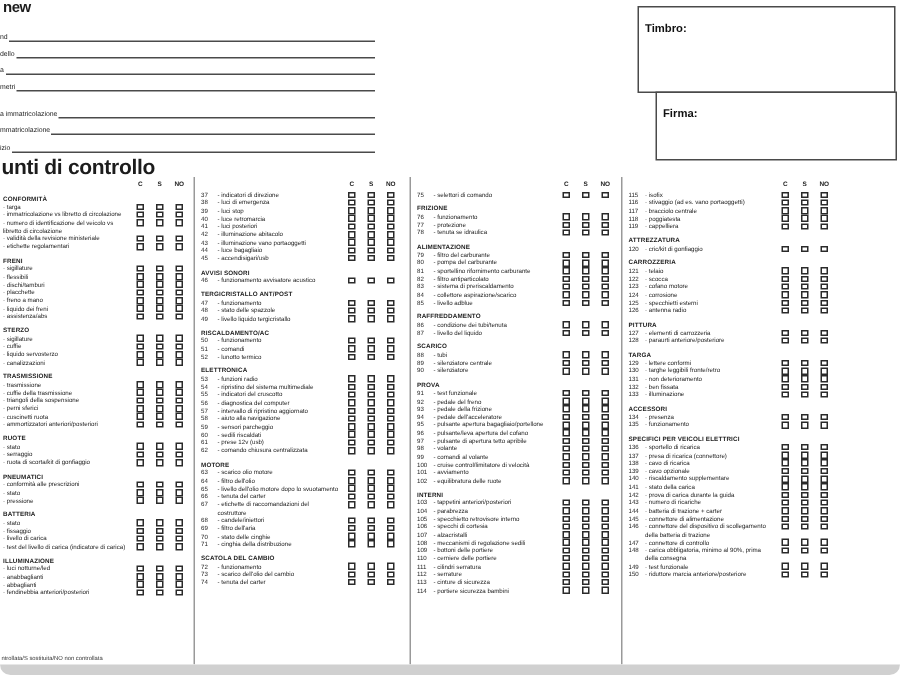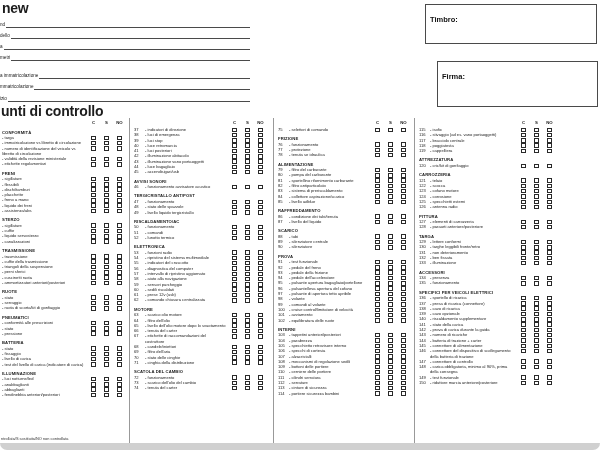--- a/index.html
+++ b/index.html
@@ -1,25 +1,25 @@
 <!DOCTYPE html>
 <html><head>
 <meta charset="utf-8">
 <style>
   * { margin:0; padding:0; box-sizing:border-box; }
   html,body { width:600px; height:450px; }
   body {
     position:relative; background:#fff; overflow:hidden;
     font-family:"Liberation Sans", sans-serif; color:#1c1c1c;
   }
-  .logo { position:absolute; left:2px; top:0px; font-size:14px; font-weight:800; letter-spacing:-0.3px; }
+  .logo { position:absolute; left:2px; top:0px; font-size:10px; font-weight:800; letter-spacing:-0.3px; }
   .form-row { position:absolute; left:0; width:250px; height:10px; display:flex; align-items:flex-end; }
   .form-row .flabel { font-size:4.6px; color:#222; white-space:nowrap; line-height:6px; }
   .form-row .fline { flex:1; border-bottom:1px solid #4a4a4a; margin-left:1px; }
-  .stamp-box { position:absolute; left:425px; top:4px; width:172px; height:40px; border:1.5px solid #4a4a4a; padding:3px 4px; }
+  .stamp-box { position:absolute; left:425px; top:4px; width:172px; height:58px; border:1.5px solid #4a4a4a; padding:3px 4px; }
   .sig-box   { position:absolute; left:437px; top:61px; width:161px; height:46px; border:1.5px solid #4a4a4a; padding:3px 4px; }
   .boxlabel { font-size:7.5px; font-weight:bold; color:#111; }
   .main-title { position:absolute; left:1px; top:103px; font-size:14px; font-weight:800; letter-spacing:-0.2px; }
   .checklist { position:absolute; left:0; top:118px; width:600px; height:325px; display:flex; overflow:hidden; }
   .col { height:100%; padding-top:2px; overflow:hidden; }
   .col-1 { width:129px; padding-left:2px; padding-right:3px; }
   .col-2 { width:144px; border-left:1px solid #999; padding-left:4px; padding-right:6px; }
   .col-3 { width:141px; border-left:1px solid #999; padding-left:4px; padding-right:4px; }
   .col-4 { width:186px; border-left:1px solid #999; padding-left:4px; padding-right:44px; }
   .hdrrow { display:flex; margin-bottom:1.5px; }

